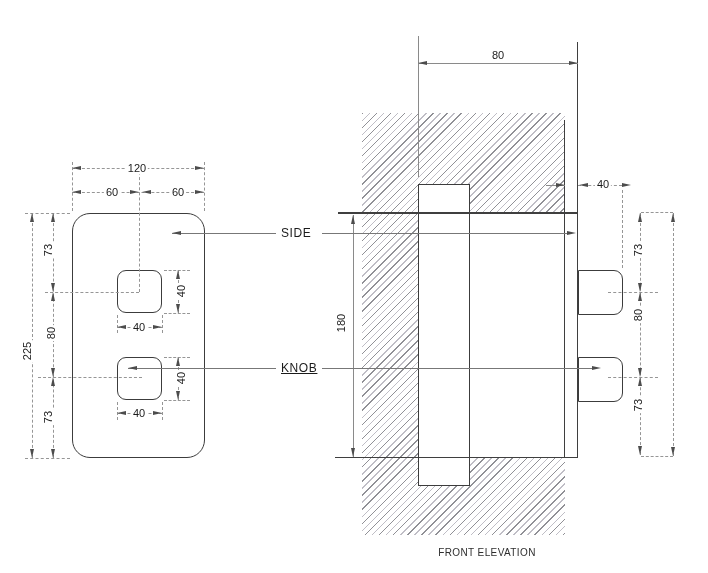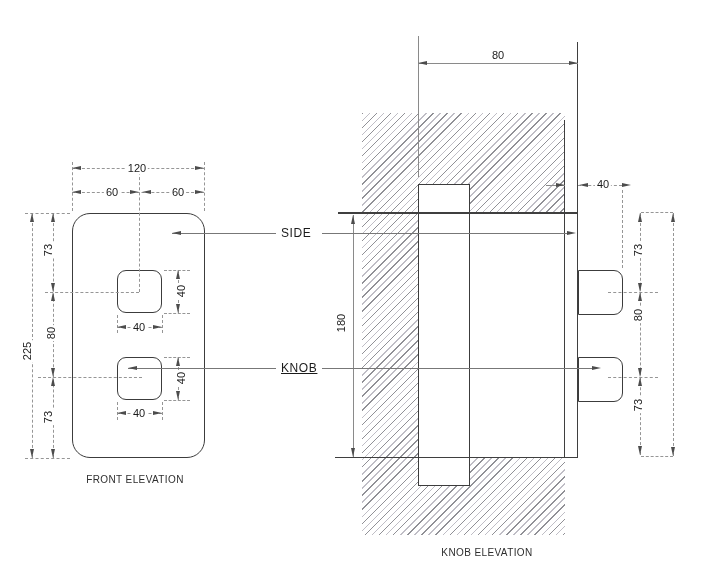--- a/index.html
+++ b/index.html
@@ -161,16 +161,15 @@
   <div class="lead" style="left:281px;top:226px;">SIDE</div>
   <div class="gln" style="left:322px;top:233px;width:245px;height:1px;background:#777;"></div>
   <div class="ar ar-r" style="left:567px;top:230.5px;"></div>
 
   <div class="gln" style="left:128px;top:368px;width:148px;height:1px;background:#777;"></div>
   <div class="ar ar-l" style="left:128px;top:365.5px;"></div>
   <div class="lead" style="left:281px;top:361px;text-decoration:underline;">KNOB</div>
   <div class="gln" style="left:322px;top:368px;width:270px;height:1px;background:#777;"></div>
   <div class="ar ar-r" style="left:592px;top:365.5px;"></div>
 
-  <div class="cap" style="left:55px;top:474px;width:160px;">FRONT ELEVATION</div>
-  <div class="cap" style="left:407px;top:547px;width:160px;">KNOB ELEVATION</div>
+  <div class="cap" style="left:407px;top:547px;width:160px;">FRONT ELEVATION</div>
 
 </div>
 
 </body></html>

